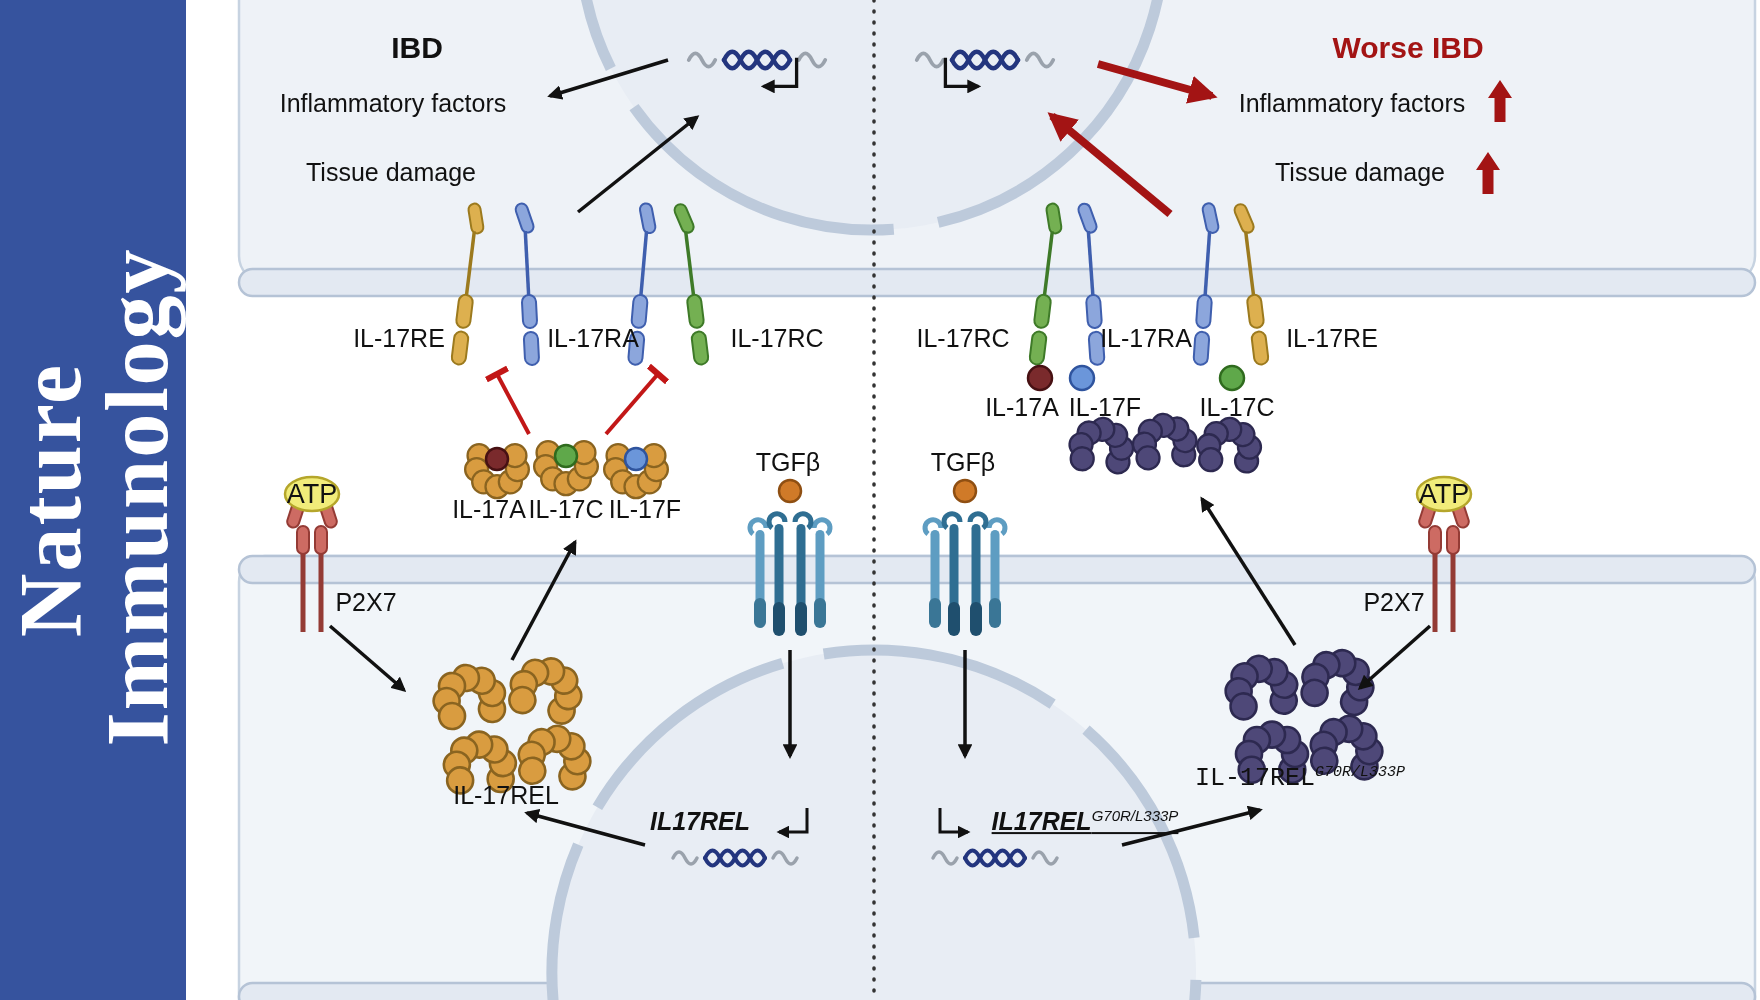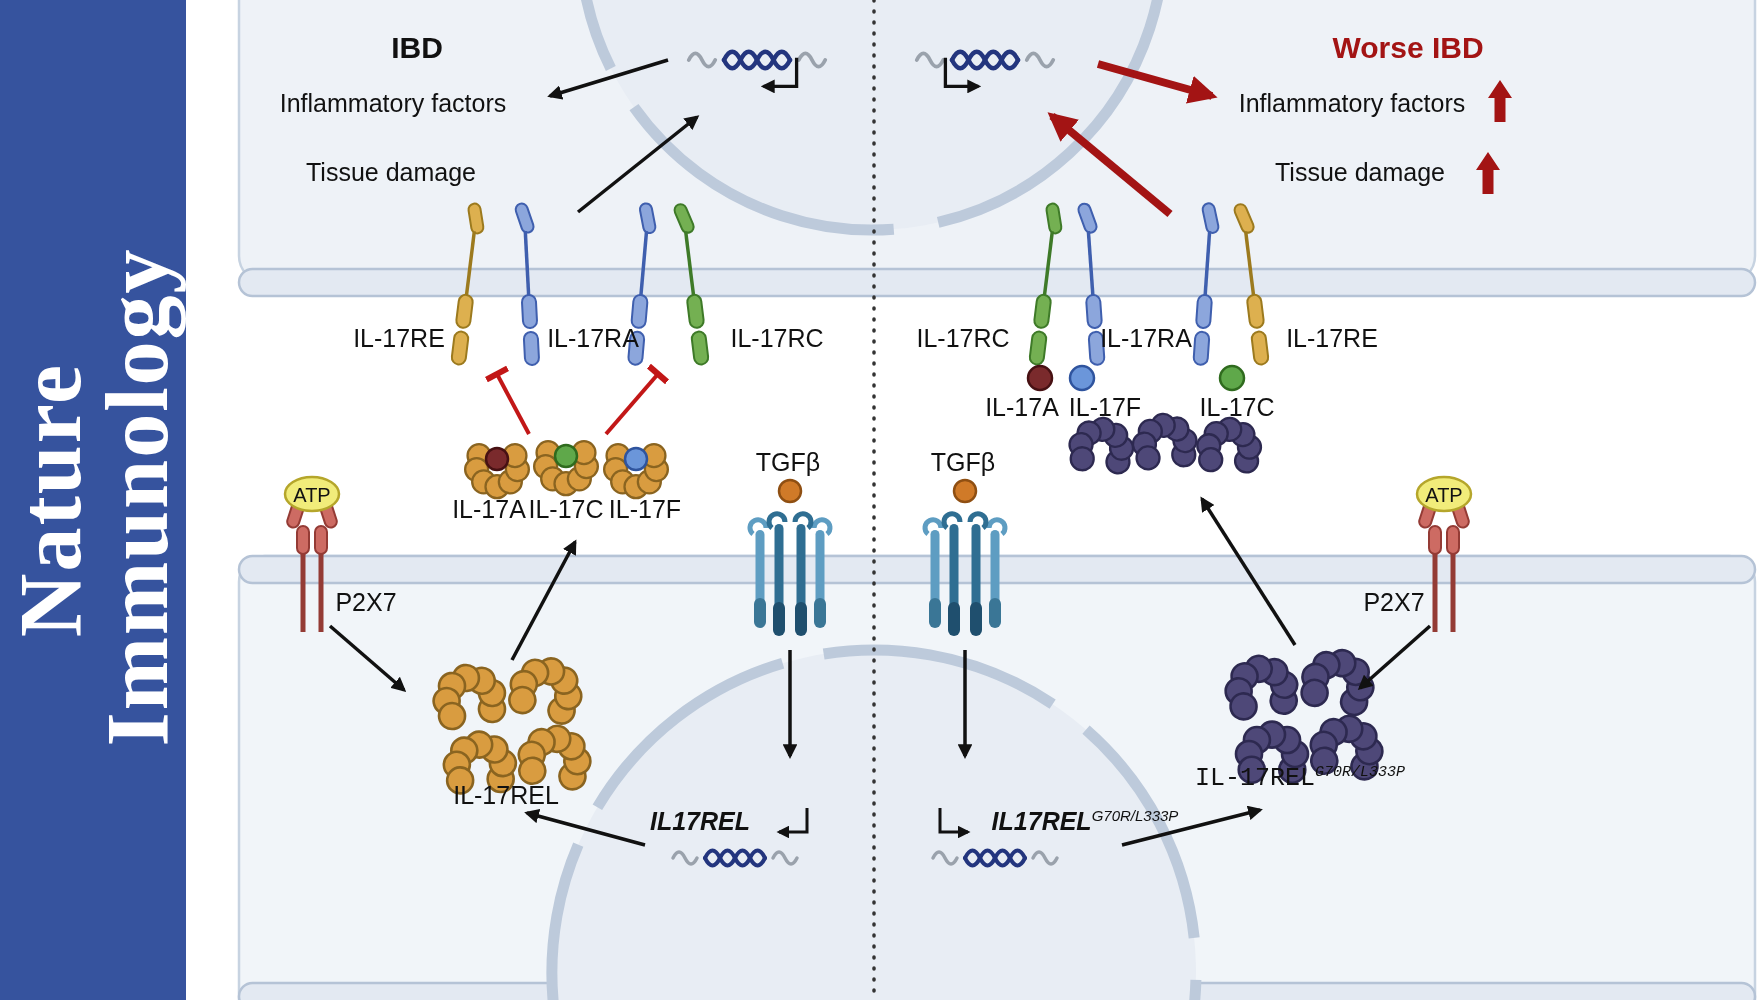--- a/index.html
+++ b/index.html
@@ -33,21 +33,21 @@
   .curlI{stroke:#2f6e92;fill:none;stroke-width:5;}
   .bodyI{fill:#2f6e92;}
   .botI{fill:#1f4f6e;}
   .helix{stroke:#23357e;stroke-width:4;fill:none;stroke-linecap:round;}
   .gdna{stroke:#9aa2ac;stroke-width:3.5;fill:none;stroke-linecap:round;}
   .bent{stroke:#111;stroke-width:3;fill:none;}
   .lbl{position:absolute;transform:translate(-50%,-50%);font-size:25px;color:#111;
        white-space:nowrap;line-height:1.1;}
   .t-title{font-size:30px;font-weight:bold;}
   .t-worse{color:#a31414;}
-  .t-atp{font-size:20px;}
+  .t-atp{font-size:27px;}
   .gene{font-style:italic;font-weight:600;}
   sup{font-size:15px;font-style:italic;}
 </style>
 </head>
 <body>
 
 <div class="stage">
 
   <div class="banner">
     <div class="jword" style="left:50px;top:500px;">Nature</div>
@@ -258,17 +258,17 @@
   <div class="lbl" style="left:1332px;top:339px;">IL-17RE</div>
   <div class="lbl" style="left:1022px;top:408px;">IL-17A</div>
   <div class="lbl" style="left:1105px;top:408px;">IL-17F</div>
   <div class="lbl" style="left:1237px;top:408px;">IL-17C</div>
   <div class="lbl" style="left:963px;top:463px;">TGFβ</div>
   <div class="lbl t-atp" style="left:1444px;top:495px;">ATP</div>
   <div class="lbl" style="left:1394px;top:603px;">P2X7</div>
   <div class="lbl" style="left:1300px;top:779px;font-family:Liberation Mono, monospace;">
     <span>IL-17REL</span><sup>G70R/L333P</sup>
   </div>
-  <div class="lbl" style="left:1085px;top:822px;">
+  <div class="lbl" style="left:1085px;top:822px;text-decoration:underline;">
     <span class="gene">IL17REL</span><sup>G70R/L333P</sup>
   </div>
 
 </div>
 
 </body></html>

